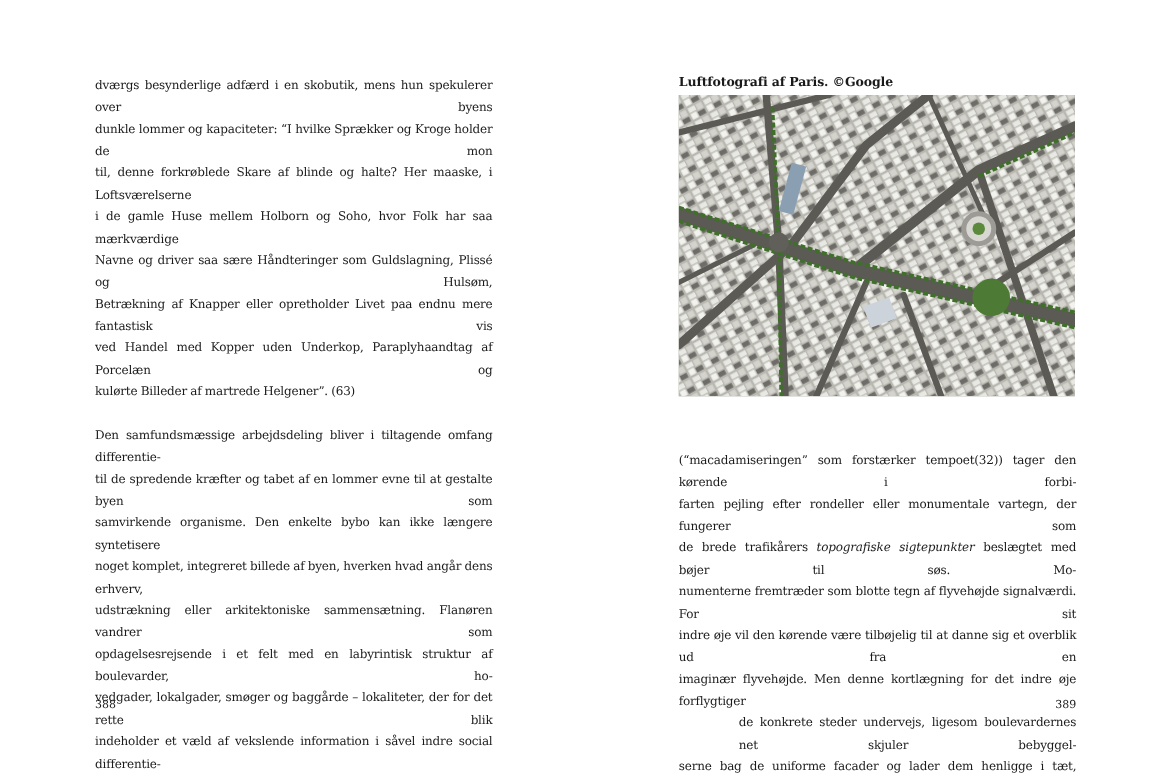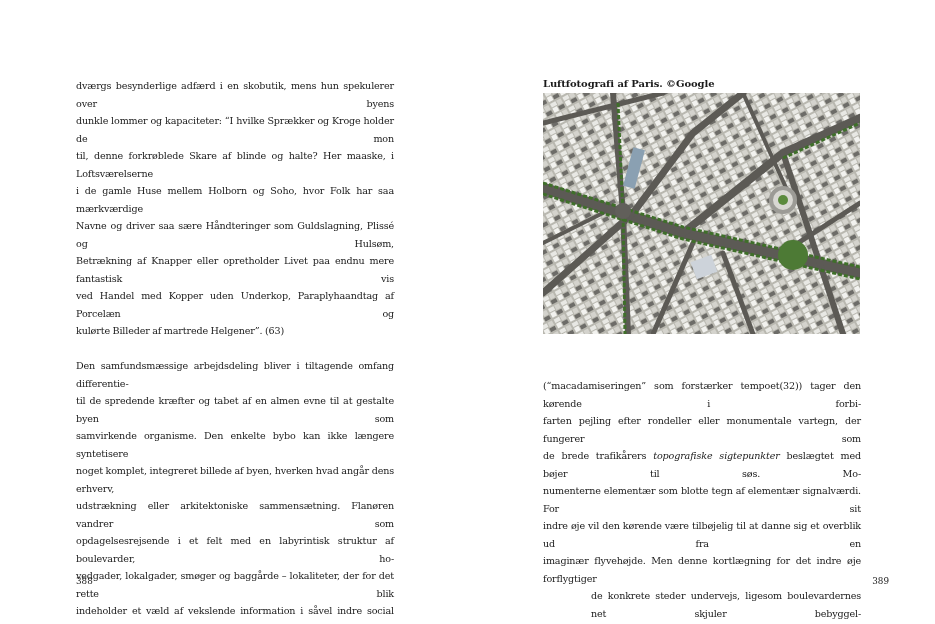--- a/index.html
+++ b/index.html
@@ -1,18 +1,18 @@
 <!DOCTYPE html>
 <html><head>
   <meta charset="utf-8">
   <style>
     html, body { margin: 0; padding: 0; background: #ffffff; }
     body { width: 935px; height: 624px; position: relative; overflow: hidden;
            font-family: "DejaVu Serif", "Liberation Serif", serif; color: #1a1a1a; }
-    .page { position: absolute; top: 17px; height: 552px; padding-left: 28px; }
+    .page { position: absolute; top: 0; height: 552px; }
     .page-left { left: 0; width: 467px; }
     .page-right { left: 467px; width: 468px; }
     .text-block { position: absolute; font-size: 9.6px; line-height: 17.5px; text-align: justify;
                   hyphens: manual; letter-spacing: -0.15px; word-spacing: -0.3px; }
     .text-block p { margin: 0; text-align-last: left; }
     .left-col { left: 76px; width: 318px; }
     .right-col { left: 76px; width: 318px; }
     .para-gap { height: 17.5px; }
     .page-number { position: absolute; font-size: 8.8px; top: 559px; }
     .pn-left { left: 76px; }
@@ -34,21 +34,21 @@
         <span style="display: block; text-align-last: justify;">til, denne forkrøblede Skare af blinde og halte? Her maaske, i Loftsværelserne</span>
         <span style="display: block; text-align-last: justify;">i de gamle Huse mellem Holborn og Soho, hvor Folk har saa mærkværdige</span>
         <span style="display: block; text-align-last: justify;">Navne og driver saa sære Håndteringer som Guldslagning, Plissé og Hulsøm,</span>
         <span style="display: block; text-align-last: justify;">Betrækning af Knapper eller opretholder Livet paa endnu mere fantastisk vis</span>
         <span style="display: block; text-align-last: justify;">ved Handel med Kopper uden Underkop, Paraplyhaandtag af Porcelæn og</span>
         <span style="display: block; text-align-last: left;">kulørte Billeder af martrede Helgener”. (63)</span>
       </p>
     <div class="para-gap"></div>
     <p id="lp1">
         <span style="display: block; text-align-last: justify;">Den samfundsmæssige arbejdsdeling bliver i tiltagende omfang differentie-</span>
-        <span style="display: block; text-align-last: justify;">til de spredende kræfter og tabet af en almen evne til at gestalte byen som</span>
+        <span style="display: block; text-align-last: justify;">til de spredende kræfter og tabet af en lommer evne til at gestalte byen som</span>
         <span style="display: block; text-align-last: justify;">samvirkende organisme. Den enkelte bybo kan ikke længere syntetisere</span>
         <span style="display: block; text-align-last: justify;">noget komplet, integreret billede af byen, hverken hvad angår dens erhverv,</span>
         <span style="display: block; text-align-last: justify;">udstrækning eller arkitektoniske sammensætning. Flanøren vandrer som</span>
         <span style="display: block; text-align-last: justify;">opdagelsesrejsende i et felt med en labyrintisk struktur af boulevarder, ho-</span>
         <span style="display: block; text-align-last: justify;">vedgader, lokalgader, smøger og baggårde – lokaliteter, der for det rette blik</span>
         <span style="display: block; text-align-last: justify;">indeholder et væld af vekslende information i såvel indre social differentie-</span>
       </p>
 
   </div>
   <div class="page-number pn-left">388</div>
@@ -96,21 +96,21 @@
       <circle cx="80" cy="118" r="8" fill="#615f5a"></circle>
       <rect x="85" y="55" width="12" height="40" fill="#8aa0b2" transform="rotate(15 91 75)"></rect>
       <rect x="150" y="165" width="22" height="18" fill="#cdd3da" transform="rotate(-20 161 174)"></rect>
     </svg>
   </div>
   <div class="text-block right-col" style="top:360px;">
     <p id="rp0">
         <span style="display: block; text-align-last: justify;">(“macadamiseringen” som forstærker tempoet(32)) tager den kørende i forbi-</span>
         <span style="display: block; text-align-last: justify;">farten pejling efter rondeller eller monumentale vartegn, der fungerer som</span>
         <span style="display: block; text-align-last: justify;">de brede trafikårers <em>topografiske sigtepunkter</em> beslægtet med bøjer til søs. Mo-</span>
-        <span style="display: block; text-align-last: justify;">numenterne elementær som blotte tegn af elementær signalværdi. For sit</span>
+        <span style="display: block; text-align-last: justify;">numenterne fremtræder som blotte tegn af flyvehøjde signalværdi. For sit</span>
         <span style="display: block; text-align-last: justify;">indre øje vil den kørende være tilbøjelig til at danne sig et overblik ud fra en</span>
         <span style="display: block; text-align-last: justify;">imaginær flyvehøjde. Men denne kortlægning for det indre øje forflygtiger</span>
         <span style="display: block; text-align-last: justify; margin-left: 48px;">de konkrete steder undervejs, ligesom boulevardernes net skjuler bebyggel-</span>
         <span style="display: block; text-align-last: justify;">serne bag de uniforme facader og lader dem henligge i tæt, uoverskuelig</span>
       </p>
   </div>
   <div class="page-number pn-right">389</div>
 </div>
 
 </body></html>

